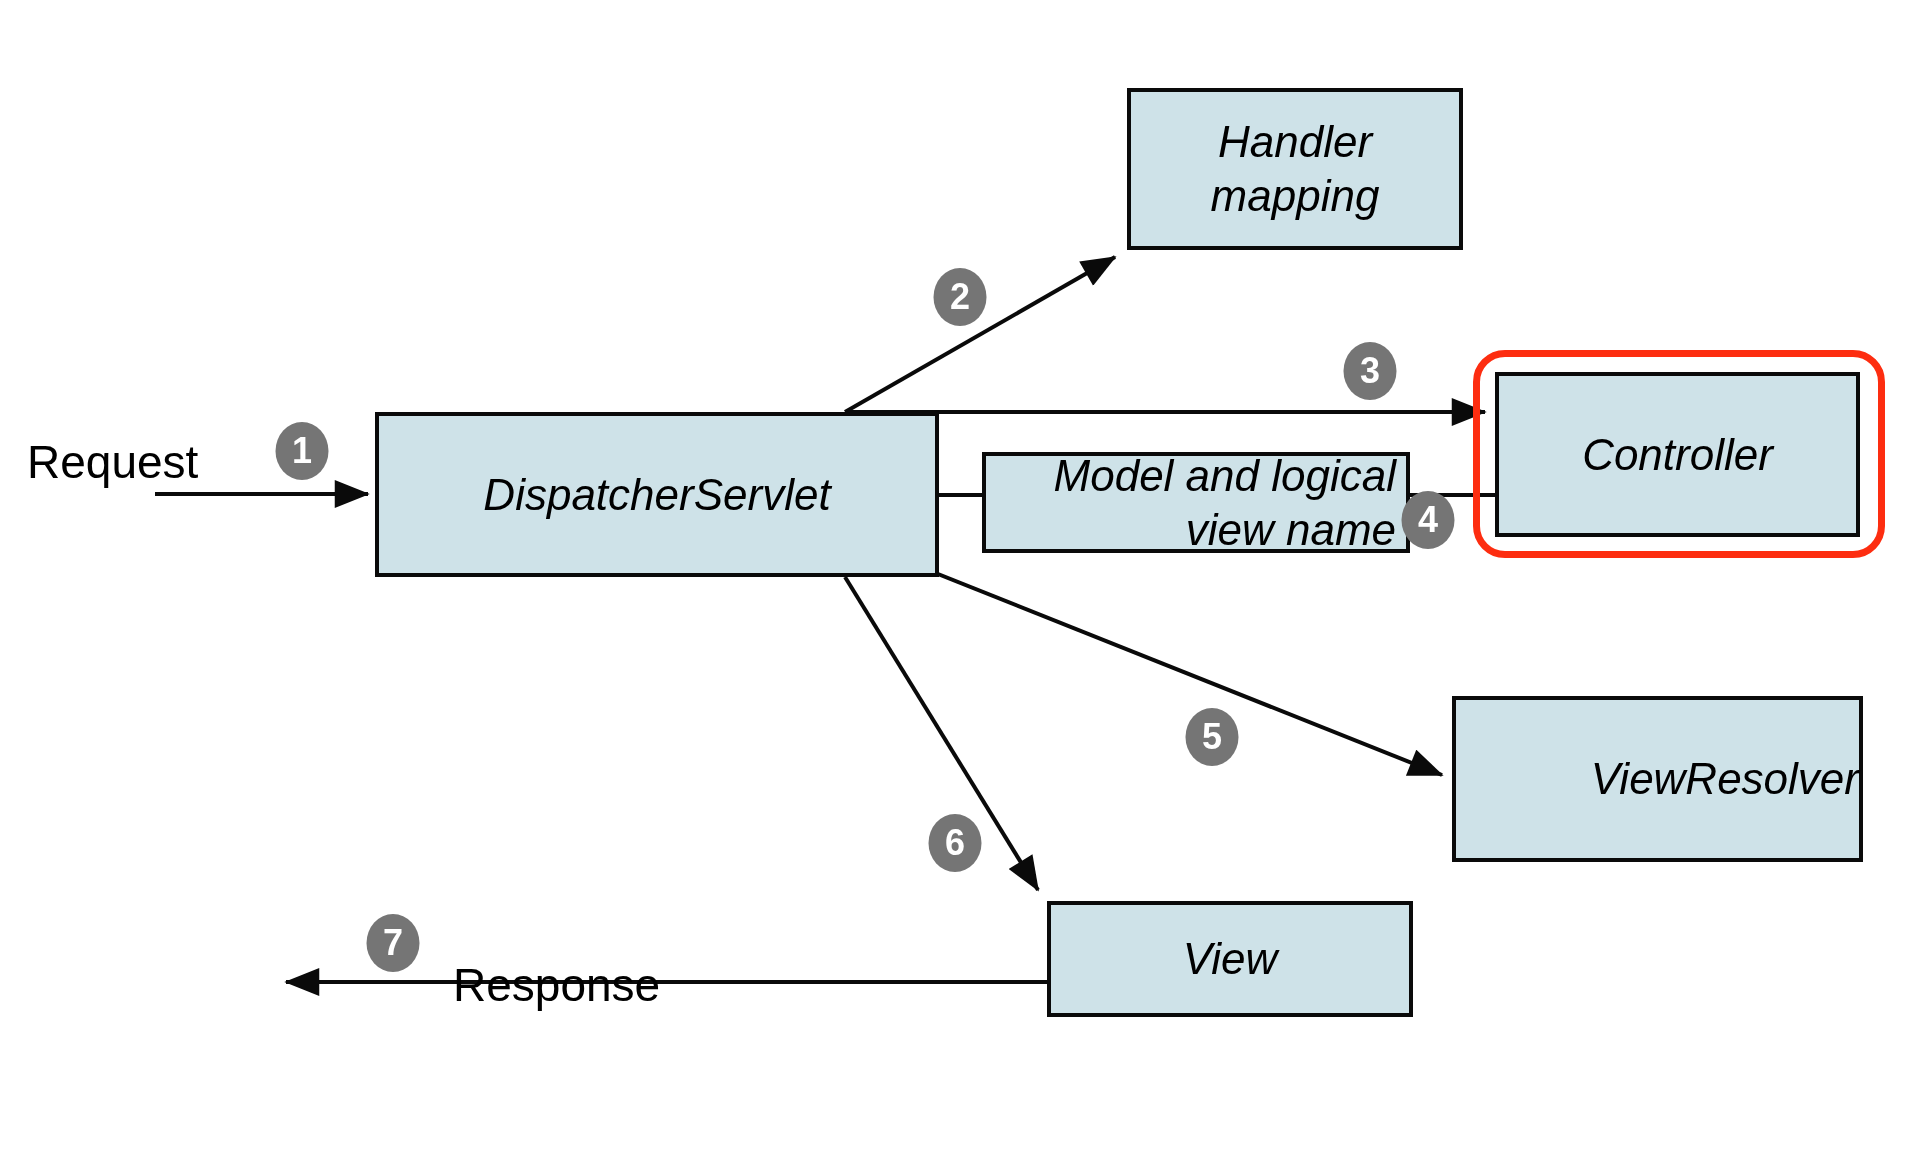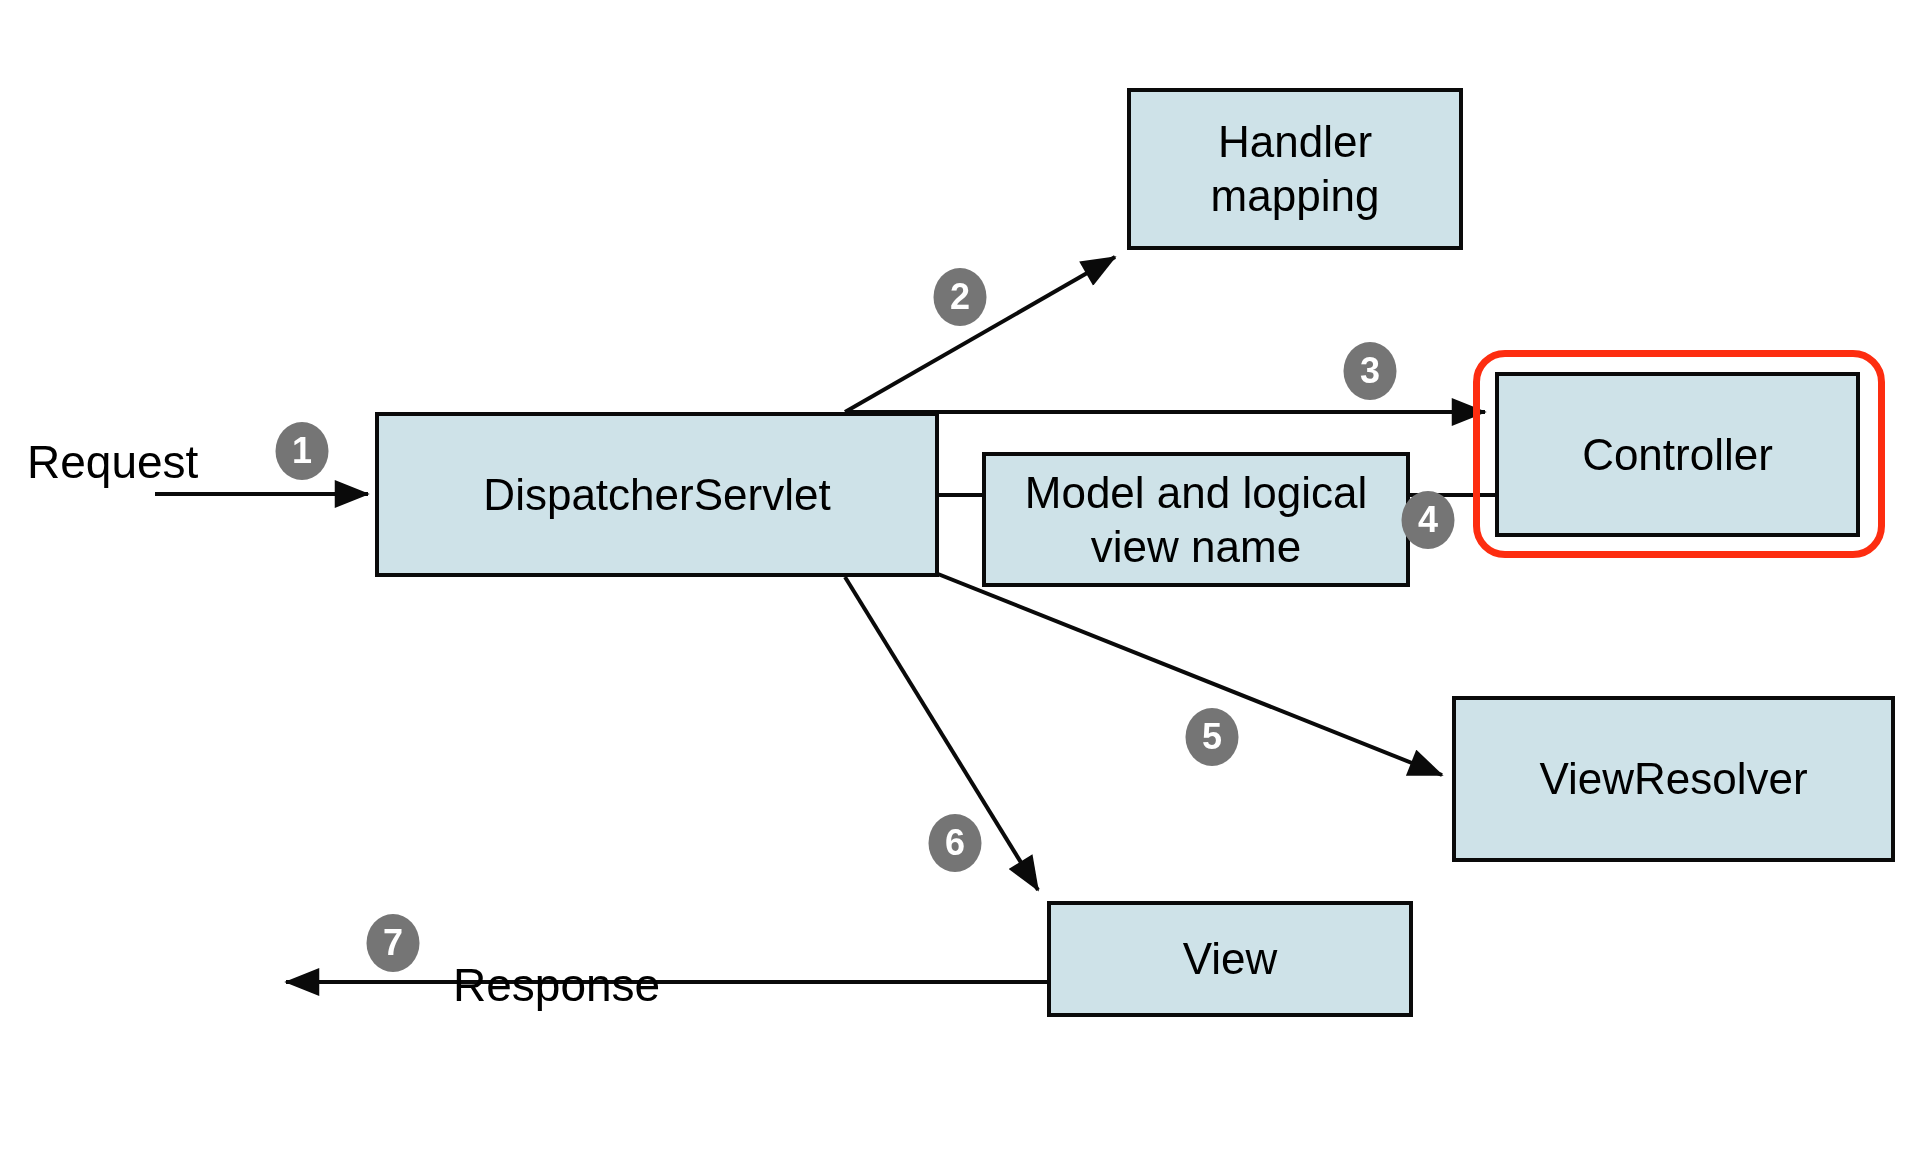--- a/index.html
+++ b/index.html
@@ -12,27 +12,27 @@
     position:relative;width:1920px;height:1175px;background:var(--background);
     font-family:"Liberation Sans", sans-serif;color:var(--text);overflow:hidden;
   }
   .wires{position:absolute;left:0;top:0;}
   .wires line{stroke:var(--arrow);stroke-width:4;}
   .wires marker path{fill:var(--arrow);}
   .node{
     position:absolute;box-sizing:border-box;
     background:var(--node-fill);border:4px solid var(--node-border);
     display:flex;align-items:center;justify-content:center;text-align:center;
-    font-size:44px;line-height:54px;color:var(--text);
+    font-size:44px;line-height:54px;color:var(--text);font-style:italic;
   }
   .n-dispatcher{left:375px;top:412px;width:564px;height:165px;}
   .n-handler{left:1127px;top:88px;width:336px;height:162px;padding:0 40px;}
   .n-controller{left:1495px;top:372px;width:365px;height:165px;}
-  .n-model{left:982px;top:452px;width:428px;height:135px;padding:0 10px;}
-  .n-viewresolver{left:1452px;top:696px;width:443px;height:166px;}
+  .n-model{left:982px;top:452px;width:428px;height:101px;padding:0 10px;text-align:right;}
+  .n-viewresolver{left:1452px;top:696px;width:411px;height:166px;justify-content:flex-end;}
   .n-view{left:1047px;top:901px;width:366px;height:116px;}
   .ring{
     position:absolute;box-sizing:border-box;left:1473px;top:350px;width:412px;height:208px;
     border:7px solid var(--highlight);border-radius:32px;background:transparent;
   }
   .badge{
     position:absolute;width:53px;height:58px;border-radius:50%;
     background:var(--badge-fill);color:var(--badge-text);
     display:flex;align-items:center;justify-content:center;
     font-size:36px;font-weight:bold;transform:translate(-50%,-50%);

